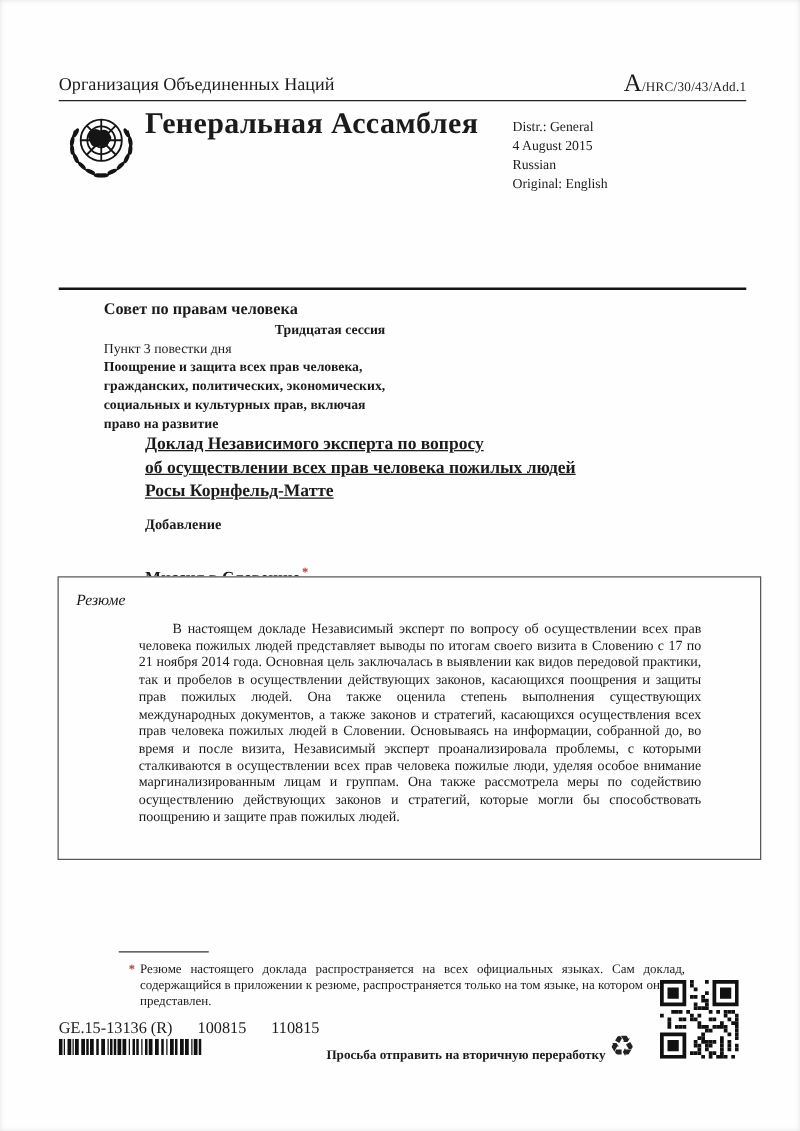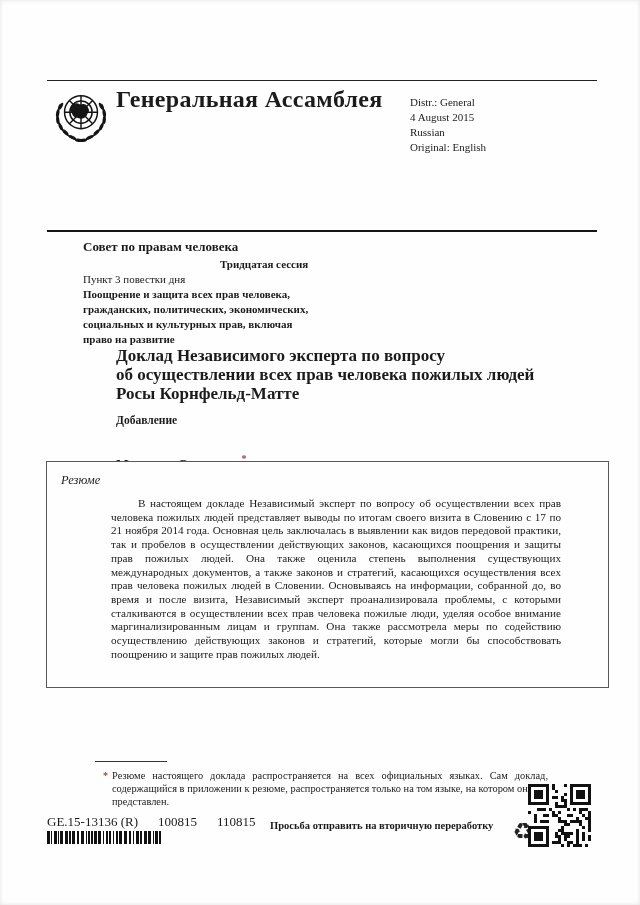--- a/index.html
+++ b/index.html
@@ -24,21 +24,21 @@
   .body-title { position:absolute; left:116px; top:86px; font-size:24px; font-weight:bold; letter-spacing:.3px; }
   .distr-block { position:absolute; left:410px; top:95px; font-size:11px; line-height:15px; }
   .thick-rule { position:absolute; left:47px; right:43px; top:230px; height:2.4px; background:#151515; }
   
   .session-block { position:absolute; left:47px; top:239px; font-size:11px; line-height:15px;margin-left:36px; }
   .council { font-size:13px; font-weight:bold; margin-bottom:3px; }
   .session-name { font-weight:bold;text-align:right; }
   .agenda-title { font-weight:bold; }
   
   .title-block { position:absolute; left:116px; top:346px; }
-  .doc-title { font-size:17px; font-weight:bold; line-height:19px; }
+  .doc-title { font-size:14px; font-weight:bold; line-height:19px;text-decoration:underline; }
   .addendum { margin-top:11px; font-size:11.5px; font-weight:bold; }
   .mission { margin-top:27px; font-size:13.5px; font-weight:bold; }
   .fn-mark { color:#a63a32; font-size:10px; vertical-align:super; margin-left:1px; font-weight:bold; }
   
   .summary-box {
     position:absolute; left:46px; top:461px; width:563px; height:227px;
     border:1px solid #595959; background:#fefefe;
   }
   .summary-heading { margin:11px 0 0 14px; font-style:italic; font-size:12.5px; }
   .summary-body {
@@ -50,32 +50,36 @@
   .footnote {
     position:absolute; left:99px; top:769px; width:449px;
     font-size:10.4px; line-height:13.2px; text-align:justify; padding-left:13px;
   }
   .footnote .fn-mark { position:absolute; left:3px; top:0; vertical-align:baseline; font-size:10px; }
   
   .ge-line { position:absolute; left:47px; top:814px; font-size:13px; white-space:nowrap; }
   .ge-line .gap { display:inline-block; width:20px; }
   .barcode { position:absolute; left:47px; top:831px; }
   .recycle-row {
-    position:absolute; top:820px; left:249px; width:284px; height:30px;
-    display:flex; justify-content:flex-end; align-items:flex-start; gap:19px;
+    position:absolute; top:820px; left:224px; width:284px; height:30px;
+    display:flex; justify-content:flex-end; align-items:flex-end; gap:3px;
   }
   .recycle-text { font-size:10.5px; font-weight:bold; white-space:nowrap; }
   .recycle-glyph { font-family:"DejaVu Sans",sans-serif; font-size:23px; line-height:1; color:#222; }
   .qr { position:absolute; left:528px; top:784px; }
 </style>
 </head>
 <body>
 
 <div class="page">
 
+  <div class="mast-row">
+    <span>Организация Объединенных Наций</span>
+    <span class="doc-symbol"><span class="big-a">A</span><span>/HRC/30/43/Add.1</span></span>
+  </div>
   <div class="header-rule"></div>
 
   <span class="emblem">
     <svg viewBox="0 0 64 64" width="62" height="66" aria-hidden="true">
       <g stroke="#141414" fill="none" stroke-width="1.5">
         <circle cx="32" cy="26" r="17"></circle>
         <circle cx="32" cy="26" r="11.5"></circle>
         <circle cx="32" cy="26" r="6"></circle>
         <line x1="15" y1="26" x2="49" y2="26"></line>
         <line x1="32" y1="9" x2="32" y2="43"></line>

